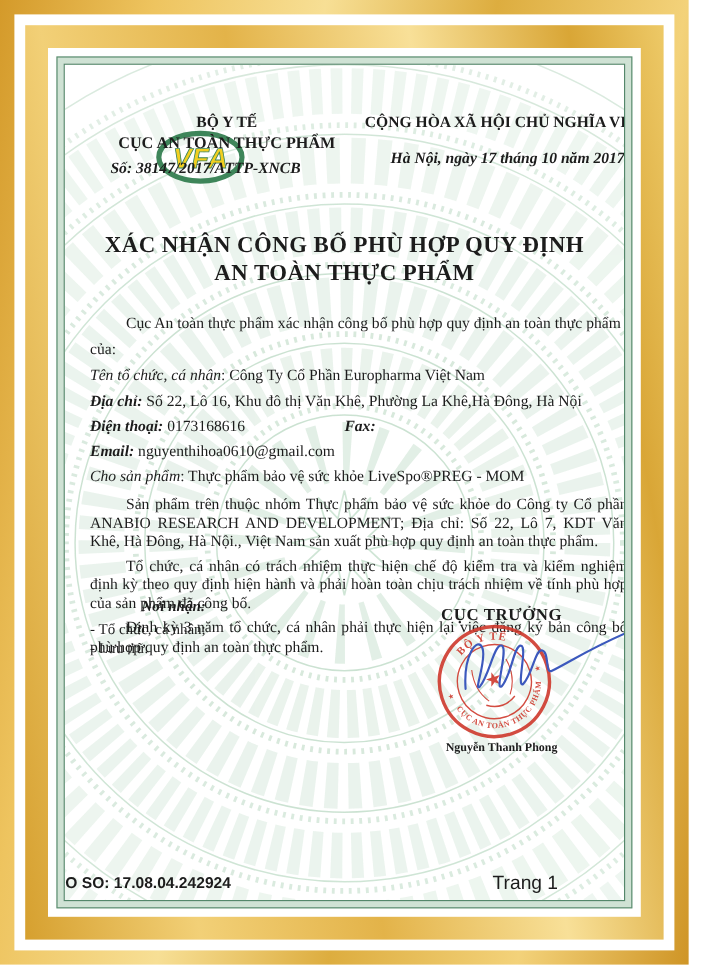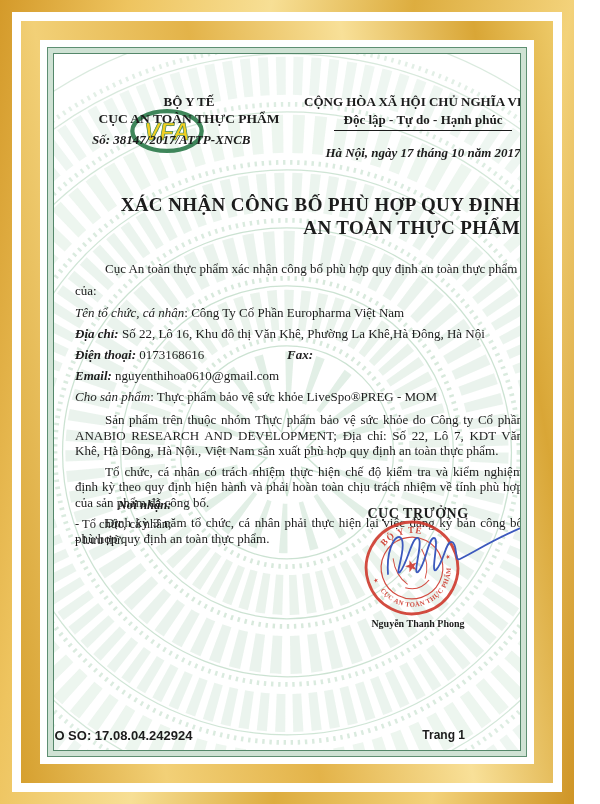--- a/index.html
+++ b/index.html
@@ -19,21 +19,21 @@
   .hdr-left{position:absolute;left:18px;top:40px;width:234px;text-align:center;z-index:2;}
   .hdr-left .ministry{font-size:13px;font-weight:bold;}
   .hdr-left .department{font-size:13.5px;font-weight:bold;margin-top:1px;}
   .doc-number{position:absolute;left:38px;top:78px;font-size:13px;font-style:italic;font-weight:600;z-index:2;white-space:nowrap;text-align:center;}
   .vfa-logo{position:absolute;left:74px;top:52px;width:78px;height:50px;z-index:1;opacity:.92;}
   .hdr-right{position:absolute;left:250px;top:40px;width:238px;text-align:center;z-index:2;}
   .hdr-right .country{font-size:13px;font-weight:bold;white-space:nowrap;}
   .hdr-right .motto{display:inline-block;font-size:13px;font-weight:bold;border-bottom:1.5px solid #1c1c1c;padding:1px 10px 2px;}
   .hdr-right .dateline{font-size:13px;font-weight:bold;font-style:italic;margin-top:14px;}
   
-  .doc-title{position:absolute;left:0;top:139px;width:100%;text-align:right;
+  .doc-title{position:absolute;left:0;top:139px;width:100%;text-align:center;
     font-size:19px;font-weight:bold;line-height:23px;letter-spacing:.4px;z-index:2;}
   
   .body-block{position:absolute;left:21px;top:204px;width:448px;font-size:13px;z-index:2;}
   .intro{text-indent:30px;line-height:22px;}
   .fld{line-height:21px;position:relative;}
   .fld-label{font-style:italic;font-weight:bold;}
   .fld-label.reg{font-weight:normal;}
   .fax{position:absolute;left:212px;top:0;font-style:italic;font-weight:bold;}
   .para{text-align:justify;text-indent:30px;line-height:15.5px;margin:5px 0 0;}
   
@@ -43,21 +43,21 @@
   .signer-title{position:absolute;left:284px;top:452px;width:160px;text-align:center;
     font-size:14px;font-weight:bold;letter-spacing:.5px;z-index:2;}
   .stamp{position:absolute;left:308px;top:464px;width:100px;height:100px;z-index:3;opacity:.9;}
   .signature{position:absolute;left:326px;top:462px;width:170px;height:78px;z-index:4;}
   .signer-name{position:absolute;left:264px;top:564px;width:200px;text-align:center;
     font-size:10px;font-weight:bold;z-index:2;}
   
   .hoso{position:absolute;left:-9px;top:674px;font-family:"Liberation Sans","DejaVu Sans",sans-serif;
     font-size:13px;font-weight:bold;z-index:5;white-space:nowrap;}
   .trang{position:absolute;right:55px;top:674px;font-family:"Liberation Sans","DejaVu Sans",sans-serif;
-    font-size:12px;font-weight:bold;z-index:5;}
+    font-size:16px;font-weight:normal;z-index:5;}
 </style>
 </head>
 <body>
 
 <div class="certificate">
   <div class="b-gold-outer"></div>
   <div class="b-white-1"></div>
   <div class="b-gold-inner"></div>
   <div class="b-white-2"></div>
   <div class="b-green"></div>
@@ -94,21 +94,20 @@
       <div class="department">CỤC AN TOÀN THỰC PHẨM</div>
     </div>
     <svg class="vfa-logo" viewBox="0 0 90 56">
       <ellipse cx="45" cy="28" rx="40" ry="23" fill="none" stroke="#2f7c4d" stroke-width="5"></ellipse>
       <text x="45" y="38" text-anchor="middle" font-size="27" font-weight="bold" font-style="italic" font-family="Liberation Sans, sans-serif" fill="#f2cc0e" stroke="#2f7c4d" stroke-width="0.8">VFA</text>
     </svg>
     <div class="doc-number">Số:  38147/2017/ATTP-XNCB</div>
 
     <div class="hdr-right">
       <div class="country">CỘNG HÒA XÃ HỘI CHỦ NGHĨA VIỆT NAM</div>
-      <div><span class="motto">Độc lập - Tự do - Hạnh phúc</span></div>
       <div class="dateline">Hà Nội, ngày 17 tháng 10 năm 2017</div>
     </div>
 
     <div class="doc-title">
       <div>XÁC NHẬN CÔNG BỐ PHÙ HỢP QUY ĐỊNH</div>
       <div>AN TOÀN THỰC PHẨM</div>
     </div>
 
     <div class="body-block">
       <div class="intro">Cục An toàn thực phẩm xác nhận công bố phù hợp quy định an toàn thực phẩm của:</div>

